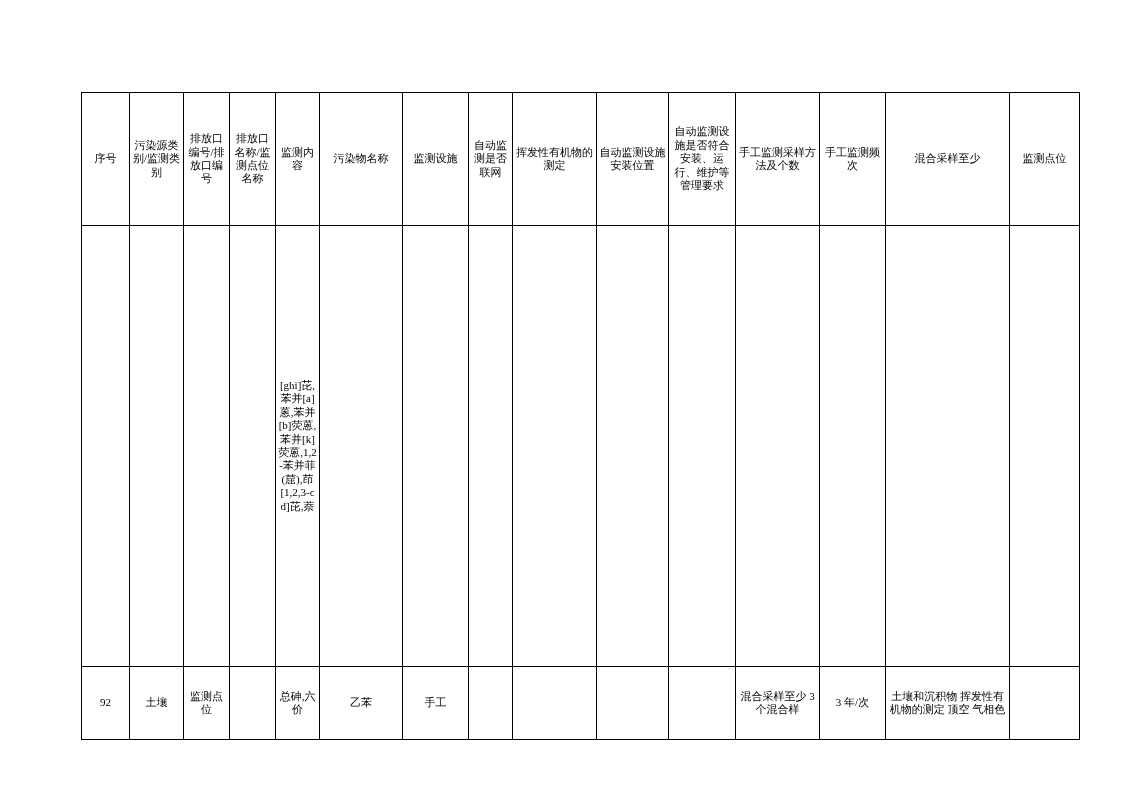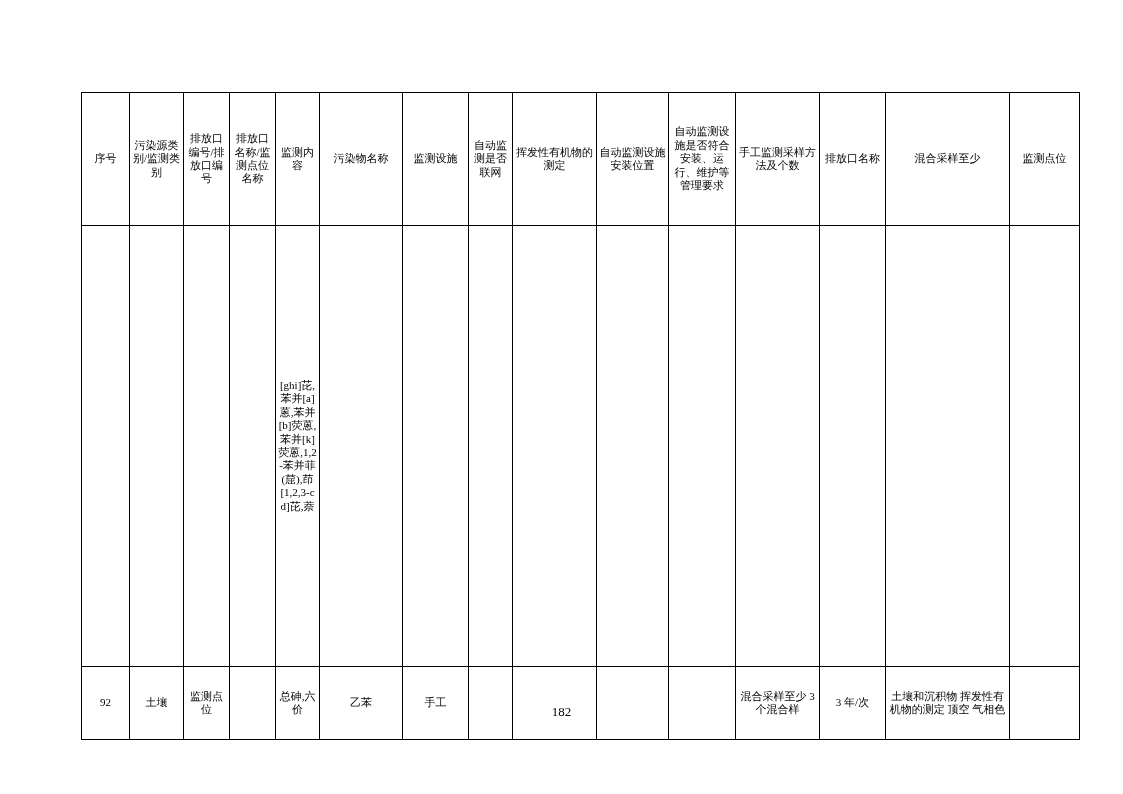--- a/index.html
+++ b/index.html
@@ -118,21 +118,21 @@
         <td>排放口编号/排放口编号</td>
         <td>排放口名称/监测点位名称</td>
         <td>监测内容</td>
         <td>污染物名称</td>
         <td>监测设施</td>
         <td>自动监测是否联网</td>
         <td>挥发性有机物的测定</td>
         <td>自动监测设施安装位置</td>
         <td>自动监测设施是否符合安装、运行、维护等管理要求</td>
         <td>手工监测采样方法及个数</td>
-        <td>排放口名称</td>
+        <td>手工监测频次</td>
         <td>混合采样至少</td>
         <td>监测点位</td>
       </tr>
     </thead>
     <tbody>
       <tr class="row-tall">
         <td></td>
         <td></td>
         <td></td>
         <td></td>
@@ -161,15 +161,14 @@
         <td></td>
         <td></td>
         <td>混合采样至少 3 个混合样</td>
         <td>3 年/次</td>
         <td>土壤和沉积物 挥发性有机物的测定 顶空 气相色</td>
         <td></td>
       </tr>
     </tbody>
   </table>
 
-  <div class="page-number">182</div>
 
 </div>
 
 </body></html>

